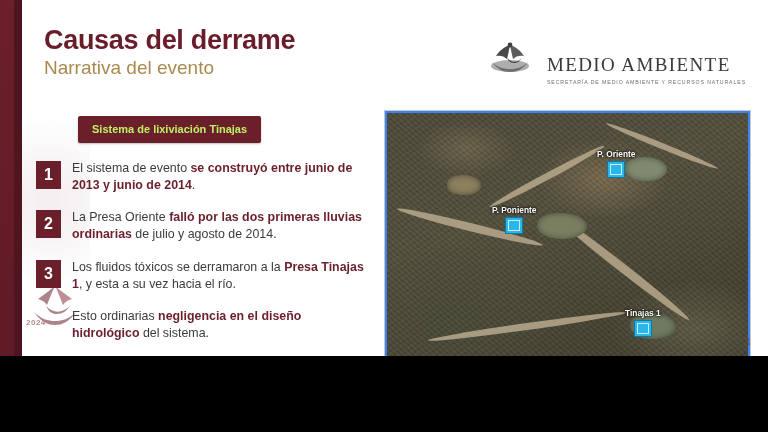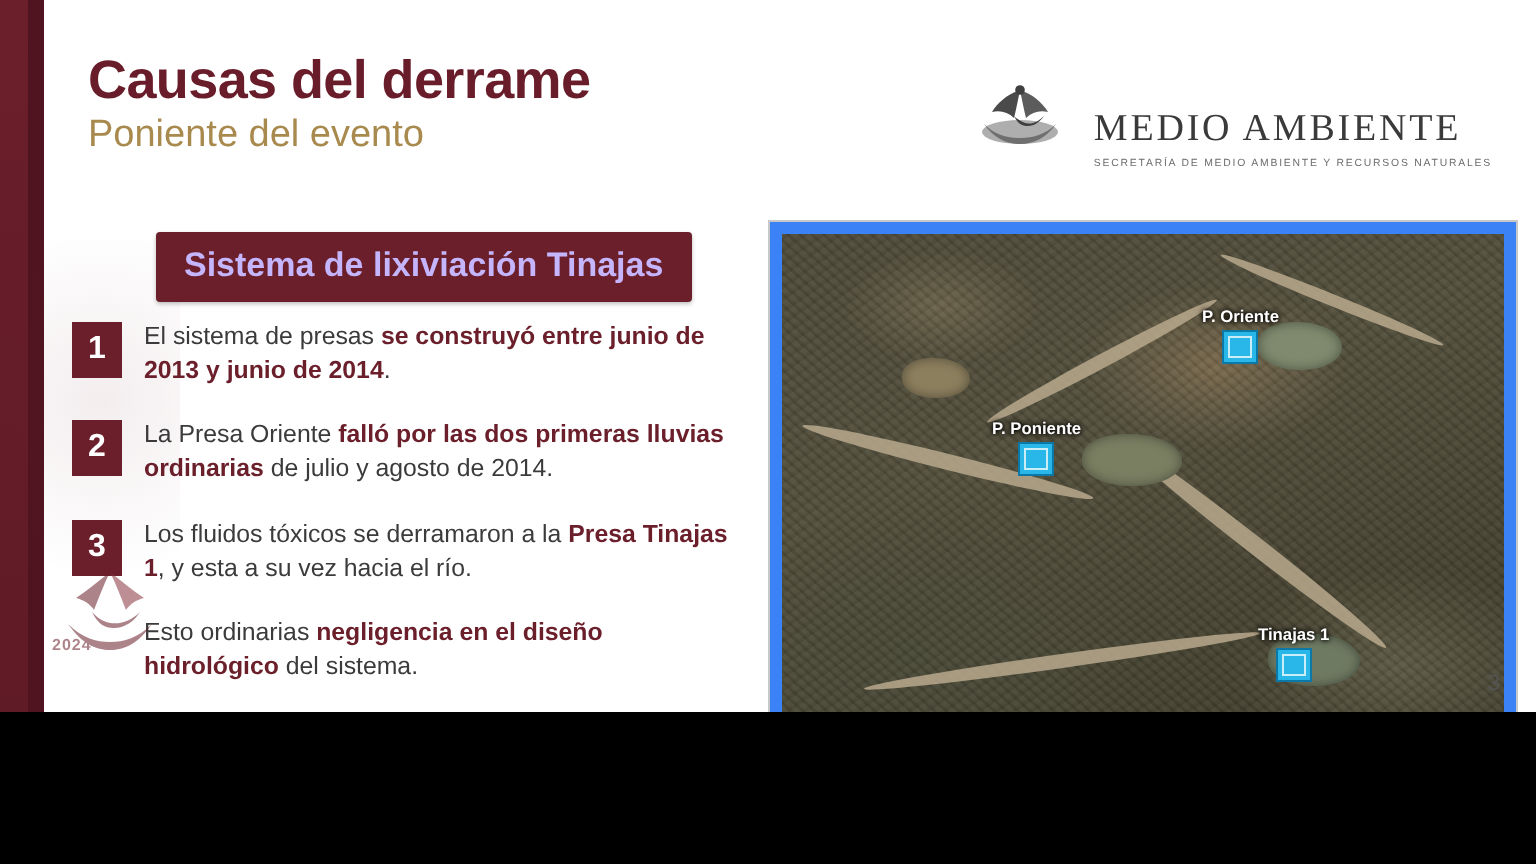--- a/index.html
+++ b/index.html
@@ -87,22 +87,22 @@
     letter-spacing: 0.9px;
     color: #6d6d6d;
     margin-top: 3px;
     white-space: nowrap;
   }
   
   .chip {
     position: absolute;
     left: 78px; top: 116px;
     background: #6b1f2b;
-    color: #c4b5fd;
-    font-size: 17px;
+    color: #bef264;
+    font-size: 11px;
     font-weight: bold;
     padding: 7px 14px 8px 14px;
     border-radius: 2px;
     box-shadow: 0 1px 2px rgba(0,0,0,0.25);
   }
   
   .list {
     position: absolute;
     left: 36px; top: 160px;
     width: 330px;
@@ -131,21 +131,21 @@
     line-height: 1.35;
     color: #3b3b3b;
   }
   .txt b { color: #6b1f2b; }
   
   .photo {
     position: absolute;
     left: 385px; top: 111px;
     width: 361px; height: 300px;
     background: #3c3a2e;
-    border: 6px solid #3b82f6;
+    border: 2px solid #3b82f6;
     box-shadow: 0 0 0 1px #c8c8c8;
     overflow: hidden;
   }
   .terrain {
     position: absolute; inset: 0;
     background:
       radial-gradient(ellipse 70px 40px at 22% 12%, #6d6347 0%, rgba(109,99,71,0) 70%),
       radial-gradient(ellipse 90px 55px at 60% 22%, #7b6a4a 0%, rgba(123,106,74,0) 72%),
       radial-gradient(ellipse 120px 70px at 85% 72%, #5d5a42 0%, rgba(93,90,66,0) 70%),
       radial-gradient(ellipse 160px 110px at 18% 70%, #4a4a36 0%, rgba(74,74,54,0) 72%),
@@ -248,21 +248,21 @@
 <body>
 
 <div class="slide">
 
   <div class="left-band"></div>
   <div class="left-band-inner"></div>
   <div class="watermark"></div>
 
   <div class="title-wrap">
     <div class="title-main">Causas del derrame</div>
-    <div class="title-sub">Poniente del evento</div>
+    <div class="title-sub">Narrativa del evento</div>
   </div>
 
   <div class="brand">
     <div class="brand-eagle">
       <svg width="54" height="40" viewBox="0 0 54 40" aria-hidden="true">
         <ellipse cx="27" cy="30" rx="19" ry="6" fill="#6b6b6b" opacity="0.55"></ellipse>
         <path d="M27 9 C21 11 16 15 13 20 C17 19 21 20 24 23 C25 19 26 14 27 9 Z" fill="#4a4a4a"></path>
         <path d="M27 9 C33 11 38 15 41 20 C37 19 33 20 30 23 C29 19 28 14 27 9 Z" fill="#5c5c5c"></path>
         <path d="M24 22 C26 26 28 27 31 27 C34 27 37 25 39 22 C35 26 30 28 24 22 Z" fill="#3f3f3f"></path>
         <circle cx="27" cy="9" r="2.4" fill="#3f3f3f"></circle>
@@ -273,21 +273,21 @@
       <div class="brand-title">MEDIO AMBIENTE</div>
       <div class="brand-subtitle">SECRETARÍA DE MEDIO AMBIENTE Y RECURSOS NATURALES</div>
     </div>
   </div>
 
   <div class="chip">Sistema de lixiviación Tinajas</div>
 
   <div class="list" id="list">
       <div class="item">
         <div class="num">1</div>
-        <div class="txt"><span>El sistema de presas </span><b>se construyó entre junio de 2013 y junio de 2014</b><span>.</span></div>
+        <div class="txt"><span>El sistema de evento </span><b>se construyó entre junio de 2013 y junio de 2014</b><span>.</span></div>
       </div>
       <div class="item">
         <div class="num">2</div>
         <div class="txt"><span>La Presa Oriente </span><b>falló por las dos primeras lluvias ordinarias</b><span> de julio y agosto de 2014.</span></div>
       </div>
       <div class="item">
         <div class="num">3</div>
         <div class="txt"><span>Los fluidos tóxicos se derramaron a la </span><b>Presa Tinajas 1</b><span>, y esta a su vez hacia el río.</span></div>
       </div>
       <div class="item">

